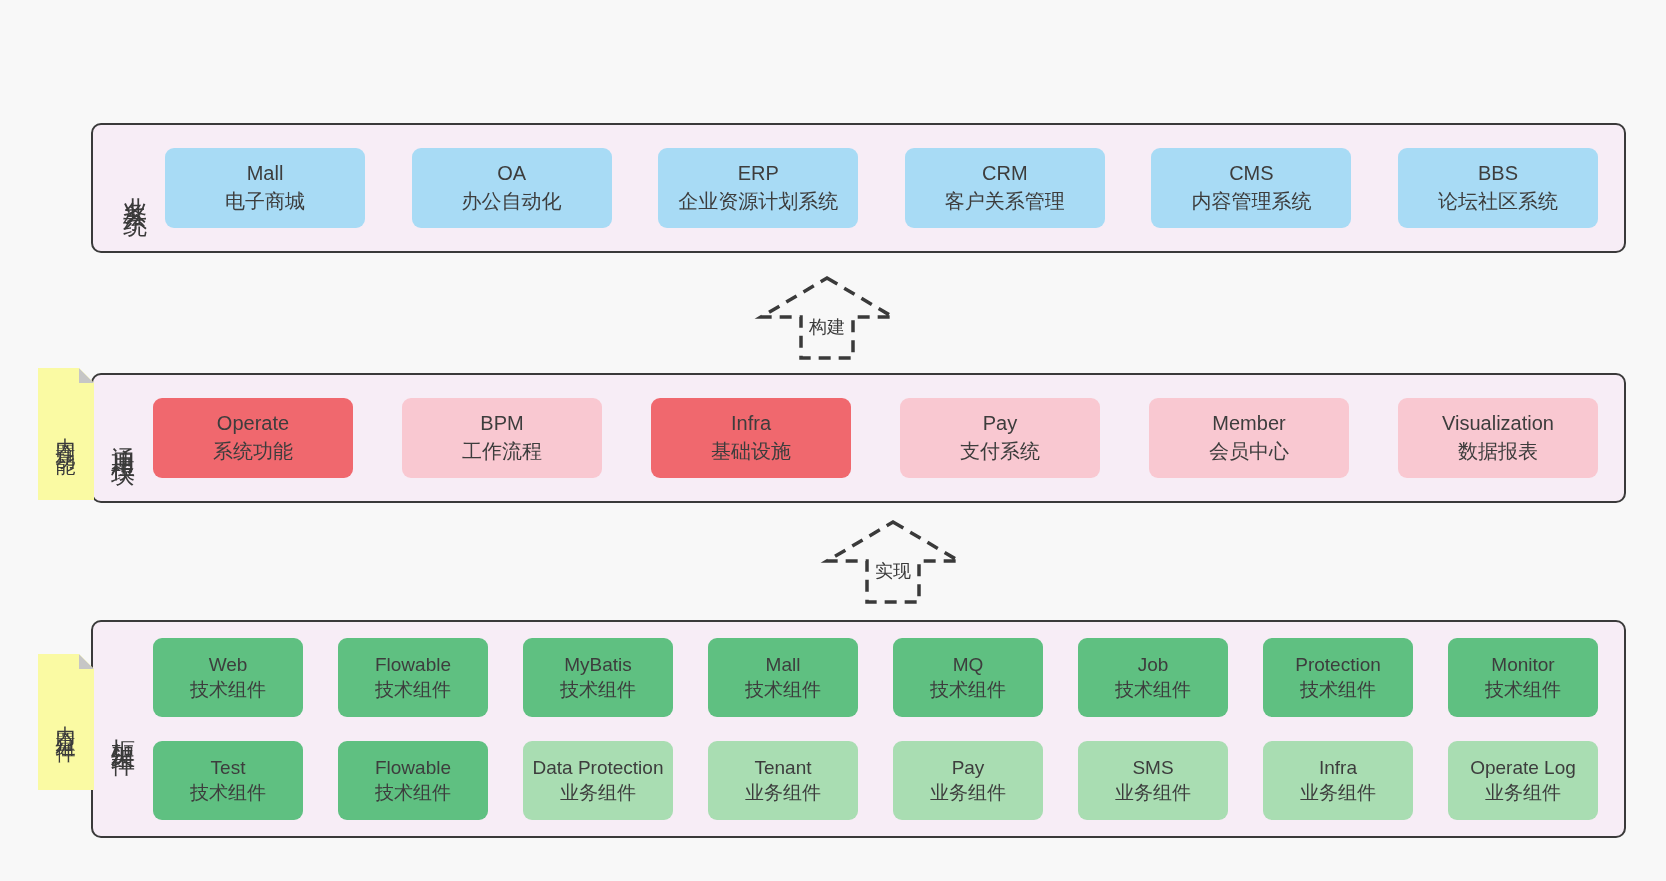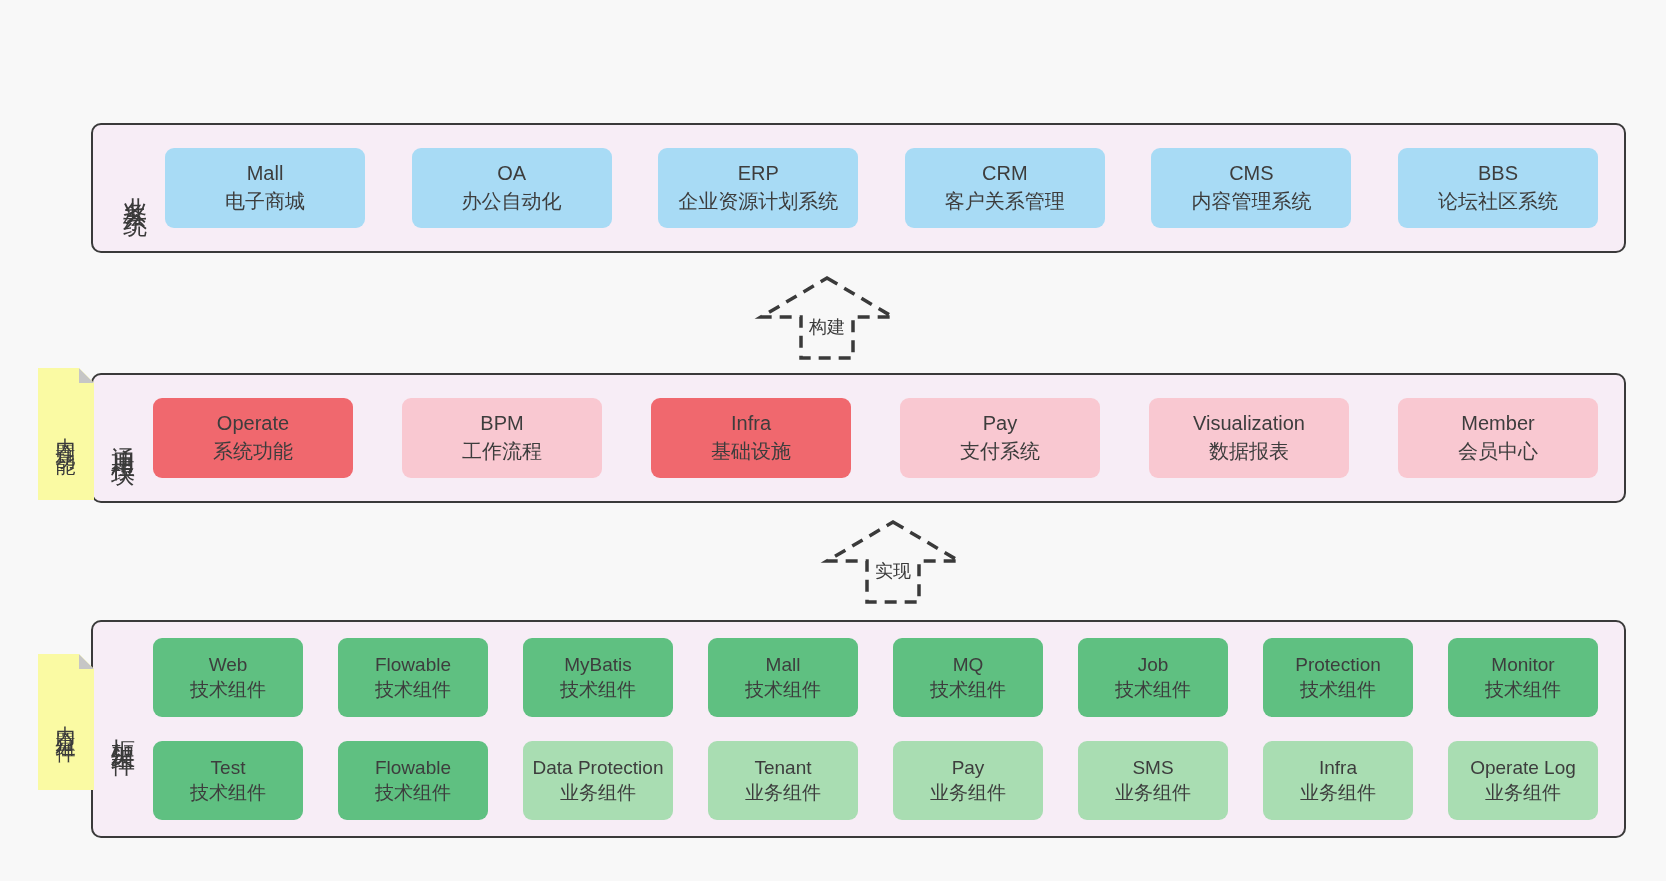--- a/index.html
+++ b/index.html
@@ -142,26 +142,26 @@
     </div>
     <div class="box red">
       <div>Infra</div>
       <div>基础设施</div>
     </div>
     <div class="box pink">
       <div>Pay</div>
       <div>支付系统</div>
     </div>
     <div class="box pink">
+      <div>Member</div>
+      <div>会员中心</div>
+    </div>
+    <div class="box pink">
       <div>Visualization</div>
       <div>数据报表</div>
-    </div>
-    <div class="box pink">
-      <div>Member</div>
-      <div>会员中心</div>
     </div>
   </div>
 </div>
 
 <div class="arrow" id="arrow-implement">
   <svg width="150" height="86" viewBox="0 0 150 86">
     <polygon points="75,3 141,42 101,42 101,83 49,83 49,42 9,42" fill="none" stroke="#3a3a3a" stroke-width="3.5" stroke-dasharray="12 8"></polygon>
   </svg>
   <div class="arrow-label">实现</div>
 </div>

